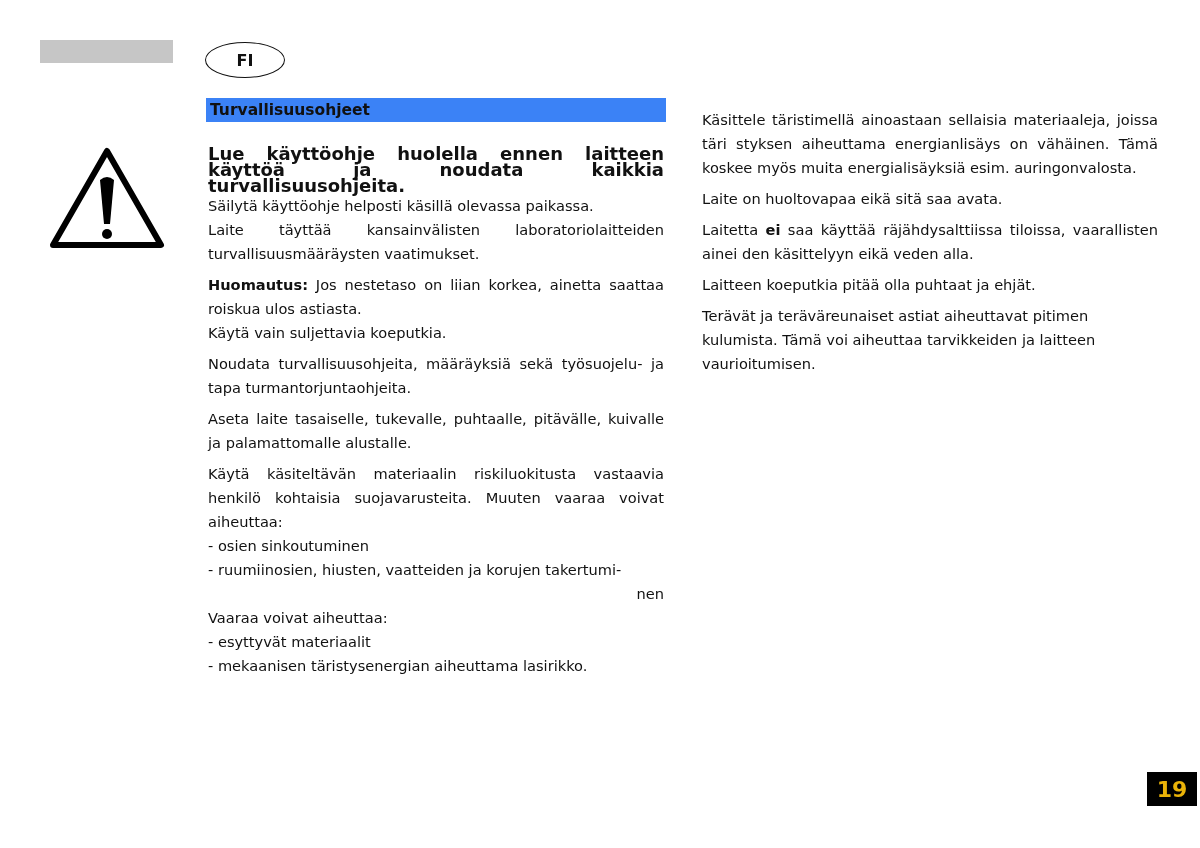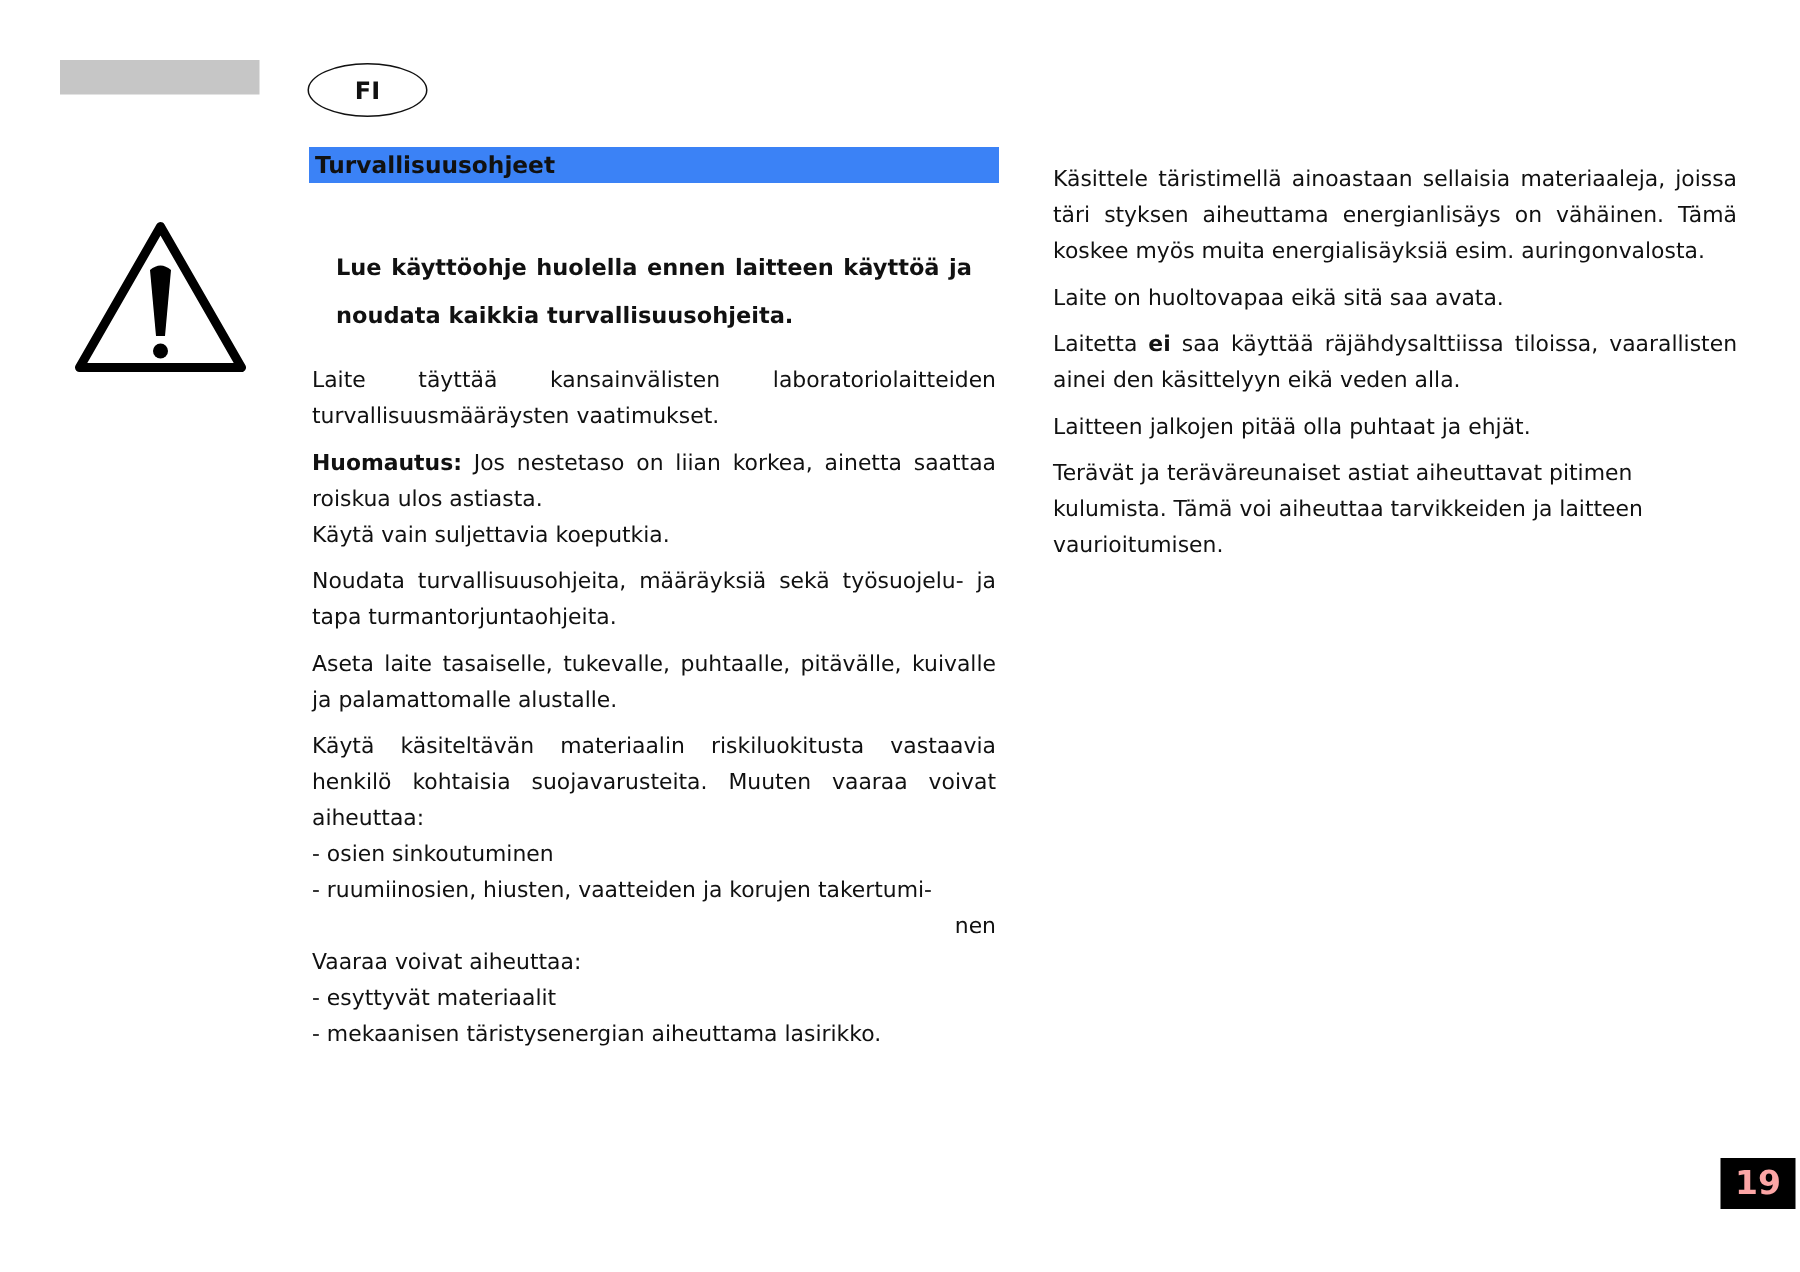--- a/index.html
+++ b/index.html
@@ -12,44 +12,45 @@
                 font-weight: bold; font-size: 16px; letter-spacing: 0px; }
   .section-heading { position: absolute; left: 206px; top: 98px; width: 460px; height: 24px;
                      background: #3b82f6; font-weight: bold; font-size: 15.5px;
                      line-height: 24px; padding-left: 4px; box-sizing: border-box; }
   .warn-icon { position: absolute; left: 48px; top: 146px; width: 118px; height: 104px; }
   .col { position: absolute; font-size: 14.6px; line-height: 24px; }
   .col-left { left: 208px; top: 146px; width: 456px; }
   .col-right { left: 702px; top: 108px; width: 456px; }
   .para { margin: 0 0 7px 0; text-align: justify; }
   .para.tight { margin-bottom: 0; }
-  .bold-lead { font-weight: bold; font-size: 15px; line-height: 32px; margin: 16px; text-align: justify; }
+  .bold-lead { font-weight: bold; font-size: 18px; line-height: 16px; margin: 0; text-align: justify; }
   .list { margin: 0; padding: 0; list-style: none; }
   .list li { margin: 0; }
   .list li .cont { display: block; padding-left: 10px; text-align: right; }
   .page-num { position: absolute; left: 1147px; top: 772px; width: 50px; height: 34px;
-              background: #000; color: #fca5a5; font-weight: bold; font-size: 22px;
+              background: #000; color: #eab308; font-weight: bold; font-size: 22px;
               display: flex; align-items: center; justify-content: center; }
   b { font-weight: bold; }
 </style>
 </head>
 <body>
 
 <div class="gray-bar"></div>
 <div class="lang-badge">FI</div>
 <div class="section-heading">Turvallisuusohjeet</div>
 
 <svg class="warn-icon" viewBox="0 0 118 104">
   <polygon points="59,5 113,99 5,99" fill="none" stroke="#000" stroke-width="6" stroke-linejoin="round"></polygon>
   <path d="M52,34 Q59,28 66,34 L62,78 L56,78 Z" fill="#000"></path>
   <circle cx="59" cy="88" r="5" fill="#000"></circle>
 </svg>
 
 <div class="col col-left">
   <p class="bold-lead">Lue käyttöohje huolella ennen laitteen käyttöä ja noudata kaikkia turvallisuusohjeita.</p>
+  <p class="para tight">Säilytä käyttöohje helposti käsillä olevassa paikassa.</p>
   <p class="para">Laite täyttää kansainvälisten laboratoriolaitteiden turvallisuusmääräysten vaatimukset.</p>
   <p class="para tight"><b>Huomautus:</b><span> Jos nestetaso on liian korkea, ainetta saattaa roiskua ulos astiasta.</span></p>
   <p class="para">Käytä vain suljettavia koeputkia.</p>
   <p class="para">Noudata turvallisuusohjeita, määräyksiä sekä työsuojelu- ja tapa turmantorjuntaohjeita.</p>
   <p class="para">Aseta laite tasaiselle, tukevalle, puhtaalle, pitävälle, kuivalle ja palamattomalle alustalle.</p>
   <p class="para tight">Käytä käsiteltävän materiaalin riskiluokitusta vastaavia henkilö kohtaisia suojavarusteita. Muuten vaaraa voivat aiheuttaa:</p>
   <ul class="list">
     <li>- osien sinkoutuminen</li>
     <li>- ruumiinosien, hiusten, vaatteiden ja korujen takertumi-</li>
     <li>
@@ -60,17 +61,17 @@
   <ul class="list">
     <li>- esyttyvät materiaalit</li>
     <li>- mekaanisen täristysenergian aiheuttama lasirikko.</li>
   </ul>
 </div>
 
 <div class="col col-right">
   <p class="para">Käsittele täristimellä ainoastaan sellaisia materiaaleja, joissa täri styksen aiheuttama energianlisäys on vähäinen. Tämä koskee myös muita energialisäyksiä esim. auringonvalosta.</p>
   <p class="para">Laite on huoltovapaa eikä sitä saa avata.</p>
   <p class="para"><span>Laitetta </span><b>ei</b><span> saa käyttää räjähdysalttiissa tiloissa, vaarallisten ainei den käsittelyyn eikä veden alla.</span></p>
-  <p class="para">Laitteen jalkojen pitää olla puhtaat ja ehjät.</p>
+  <p class="para">Laitteen koeputkia pitää olla puhtaat ja ehjät.</p>
   <p class="para" style="text-align:left">Terävät ja teräväreunaiset astiat aiheuttavat pitimen kulumista. Tämä voi aiheuttaa tarvikkeiden ja laitteen vaurioitumisen.</p>
 </div>
 
 <div class="page-num">19</div>
 
 </body></html>

